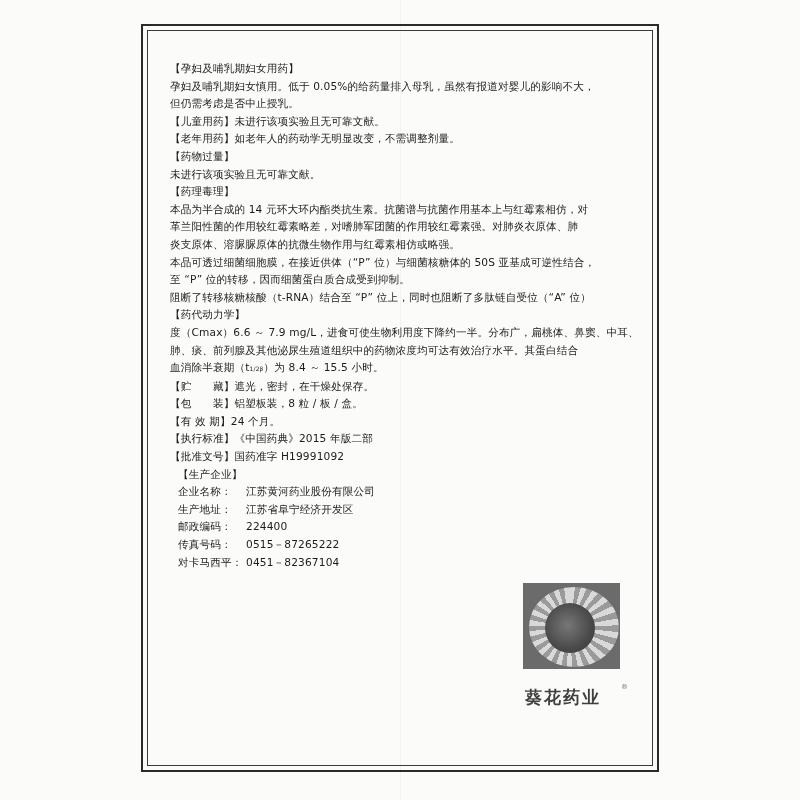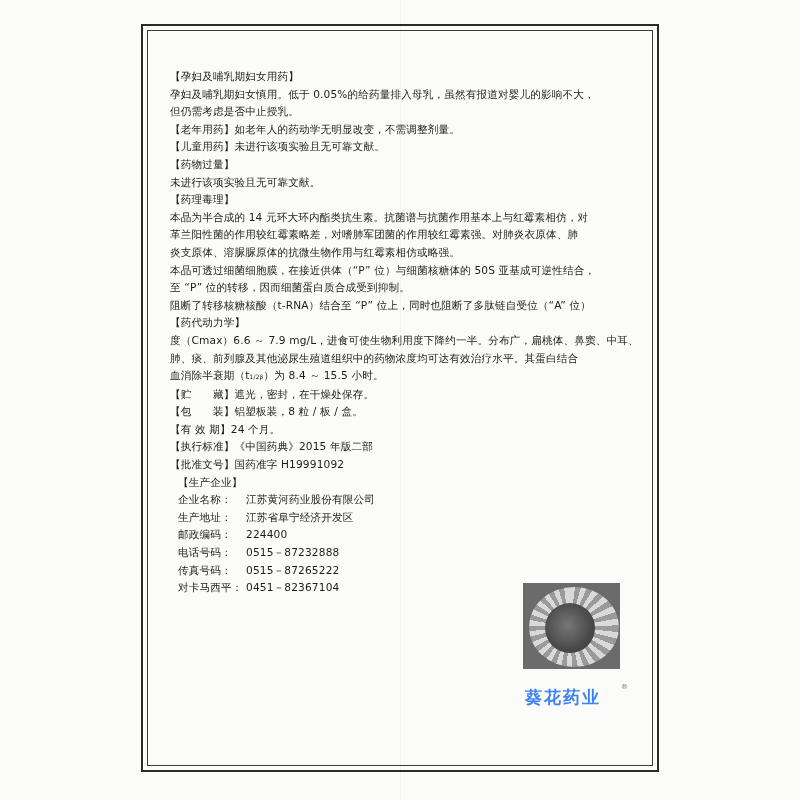--- a/index.html
+++ b/index.html
@@ -10,21 +10,21 @@
   .frame-outer {
     position: absolute; left: 141px; top: 24px; width: 518px; height: 748px;
     border: 2px solid #2a2a2a; box-sizing: border-box;
   }
   .frame-inner {
     position: absolute; left: 147px; top: 30px; width: 506px; height: 736px;
     border: 1px solid #3a3a3a; box-sizing: border-box;
   }
   .fold { position: absolute; left: 400px; top: 0; width: 1px; height: 800px; background: rgba(0,0,0,0.03); }
   .content {
-    position: absolute; left: 170px; top: 68px; width: 480px;
+    position: absolute; left: 170px; top: 60px; width: 480px;
     font-size: 10.6px; line-height: 17.6px; letter-spacing: 0.15px;
   }
   .line { white-space: nowrap; }
   .sect { }
   .company { margin-left: 8px; }
   .company .row { display: flex; }
   .company .row .k { width: 68px; }
   sub.half { font-size: 6px; vertical-align: baseline; }
   .logo {
     position: absolute; left: 523px; top: 583px; width: 97px; height: 86px;
@@ -34,41 +34,41 @@
     position: absolute; left: 6px; top: 4px; width: 90px; height: 80px;
     background: repeating-conic-gradient(from 0deg at 45% 50%, #d9d9d9 0deg 8deg, #9a9a9a 8deg 16deg);
     border-radius: 50%;
   }
   .logo .disk {
     position: absolute; left: 22px; top: 20px; width: 50px; height: 50px; border-radius: 50%;
     background: radial-gradient(circle at 45% 45%, #777 0%, #4a4a4a 60%, #333 100%);
   }
   .brand {
     position: absolute; left: 525px; top: 686px; font-size: 17px; font-weight: bold;
-    letter-spacing: 2px; color: #3b82f6; font-family: "DejaVu Serif", serif;
+    letter-spacing: 2px; color: #404040; font-family: "DejaVu Serif", serif;
   }
   .brand-reg { position: absolute; left: 621px; top: 683px; font-size: 7px; color: #777; }
 </style>
 </head>
 <body>
 
 <div class="fold"></div>
 <div class="frame-outer"></div>
 <div class="frame-inner"></div>
 
 <div class="content">
   <div class="sect">
     <div class="line">【孕妇及哺乳期妇女用药】</div>
     <div class="line">孕妇及哺乳期妇女慎用。低于 0.05%的给药量排入母乳，虽然有报道对婴儿的影响不大，</div>
     <div class="line">但仍需考虑是否中止授乳。</div>
   </div>
 
+  <div class="line"><span>【儿童用药】</span><span>未进行该项实验且无可靠文献。</span></div>
+
   <div class="line"><span>【老年用药】</span><span>如老年人的药动学无明显改变，不需调整剂量。</span></div>
-
-  <div class="line"><span>【儿童用药】</span><span>未进行该项实验且无可靠文献。</span></div>
 
 
   <div class="sect">
     <div class="line">【药物过量】</div>
     <div class="line">未进行该项实验且无可靠文献。</div>
   </div>
 
   <div class="sect">
     <div class="line">【药理毒理】</div>
     <div class="line">本品为半合成的 14 元环大环内酯类抗生素。抗菌谱与抗菌作用基本上与红霉素相仿，对</div>
@@ -100,24 +100,20 @@
       </div>
     <div class="row">
         <span class="k">生产地址：</span>
         <span>江苏省阜宁经济开发区</span>
       </div>
     <div class="row">
         <span class="k">邮政编码：</span>
         <span>224400</span>
       </div>
     <div class="row">
-        <span class="k">电话号码：</span>
-        <span>0515－87232888</span>
-      </div>
-    <div class="row">
         <span class="k">传真号码：</span>
         <span>0515－87265222</span>
       </div>
     <div class="row">
         <span class="k">对卡马西平：</span>
         <span>0451－82367104</span>
       </div>
   </div>
 </div>
 

